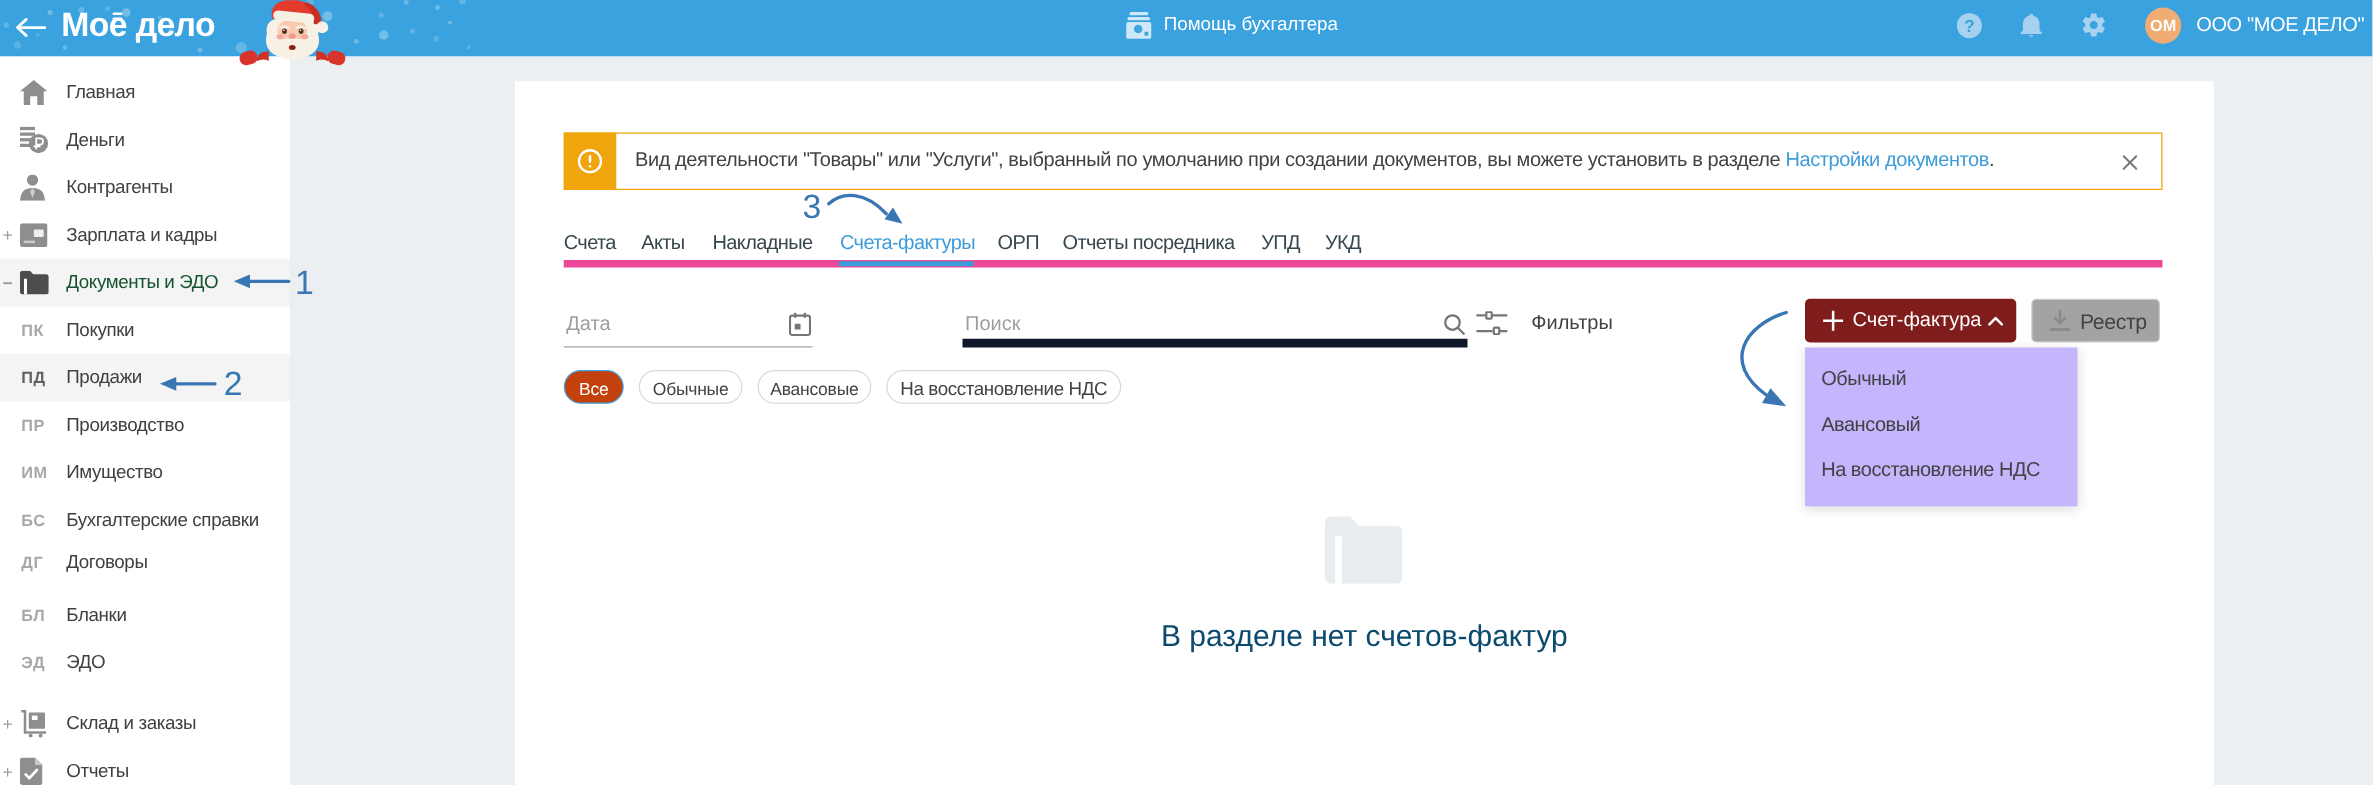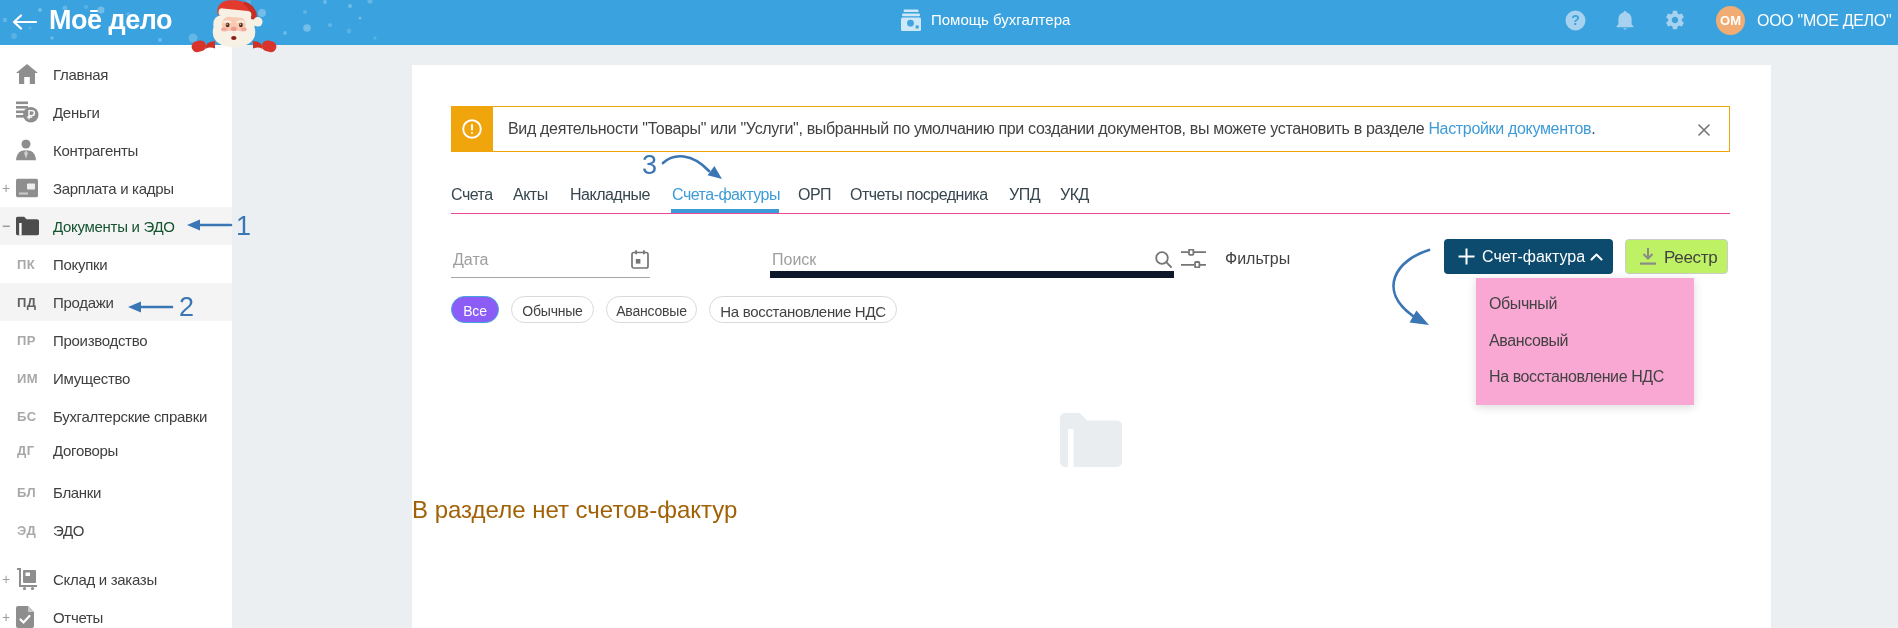--- a/index.html
+++ b/index.html
@@ -33,51 +33,51 @@
   
   #card { position:absolute; left:412px; top:65px; width:1359px; height:563px; background:#fff; z-index:1; }
 
   #banner { position:absolute; left:451px; top:106px; width:1279px; height:46px;
      border:1px solid #f0a50d; background:#fff; z-index:2; }
   #bannerblock { position:absolute; left:-1px; top:-1px; width:42px; height:46px; background:#f0a50d; }
   #bannertxt { position:absolute; left:56px; top:13px; font-size:16px; letter-spacing:-0.33px; color:#424242; white-space:nowrap; }
   #bannertxt a { color:#3d9bd8; }
 
   
-  #tabs { position:absolute; left:451px; top:181px; width:1279px; height:33px; border-bottom:1px solid #ec4899; z-index:2;}
+  #tabs { position:absolute; left:451px; top:181px; width:1279px; height:33px; border-bottom:6px solid #ec4899; z-index:2;}
   .tab { position:absolute; top:4.5px; font-size:16px; color:#37474f; white-space:nowrap; letter-spacing:-0.5px;}
   .tab.active { color:#3d9bd8; }
   #tabline { position:absolute; top:28px; height:3.5px; background:#3d9bd8; }
 
   
   .ph { color:#9e9e9e; font-size:16px; }
   #dateinput { position:absolute; left:451px; top:240px; width:199px; height:38px; border-bottom:1px solid #a6a6a6; z-index:2;}
   #searchinput { position:absolute; left:770px; top:240px; width:404px; height:38px; border-bottom:7px solid #0f172a; z-index:2;}
   #filtertxt { position:absolute; left:1225px; top:250px; font-size:16px; color:#424242; z-index:2;}
 
-  #btnblue { position:absolute; left:1444px; top:239px; width:169px; height:35px; background:#0c4a6e;
+  #btnblue { position:absolute; left:1444px; top:239px; width:169px; height:35px; background:#7f1d1d;
      border-radius:4px; color:#fff; z-index:3; }
   #btnblue span.t { position:absolute; left:38px; top:9px; font-size:16px; }
-  #btnreg { position:absolute; left:1625px; top:239px; width:103px; height:35px; background:#bef264;
+  #btnreg { position:absolute; left:1625px; top:239px; width:103px; height:35px; background:#a3a3a3;
      border:1px solid #ccc; border-radius:4px; z-index:3; }
   #btnreg span.t { position:absolute; left:38px; top:8px; font-size:17px; color:#424242; letter-spacing:-0.3px;}
 
-  #dropdown { position:absolute; left:1444px; top:278px; width:218px; height:127px; background:#f9a8d4;
-     box-shadow:0 2px 9px rgba(0,0,0,0.15); z-index:4;margin-left:32px; }
+  #dropdown { position:absolute; left:1444px; top:278px; width:218px; height:127px; background:#c4b5fd;
+     box-shadow:0 2px 9px rgba(0,0,0,0.15); z-index:4; }
   #dropdown div { position:absolute; left:13px; font-size:16px; color:#424242; white-space:nowrap; letter-spacing:-0.4px;}
 
   
   .chip { position:absolute; top:296px; height:27px; border-radius:14px; border:1px solid #d9d9d9;
      background:#fff; color:#424242; font-size:14px; letter-spacing:-0.2px; text-align:center; z-index:2;}
   .chip span { display:block; margin-top:6px; }
-  .chip.blue { background:#8b5cf6; border-color:#42a3df; color:#fff; }
-
-  
-  #emptytxt { position:absolute; left:412px; width:1359px; top:496px; 
-     font-size:24px; color:#a16207; z-index:2; }
+  .chip.blue { background:#c2410c; border-color:#42a3df; color:#fff; }
+
+  
+  #emptytxt { position:absolute; left:412px; width:1359px; top:496px; text-align:center;
+     font-size:24px; color:#0c4a6e; z-index:2; }
 
   
   .num { position:absolute; color:#3b76b4; font-size:27px; z-index:26; }
   svg.anno { position:absolute; z-index:26; overflow:visible; }
 </style>
 </head>
 <body>
 
 <div id="header"></div>
 <svg class="hsvg" id="snow" style="left:0;top:0;" width="1898" height="45">

